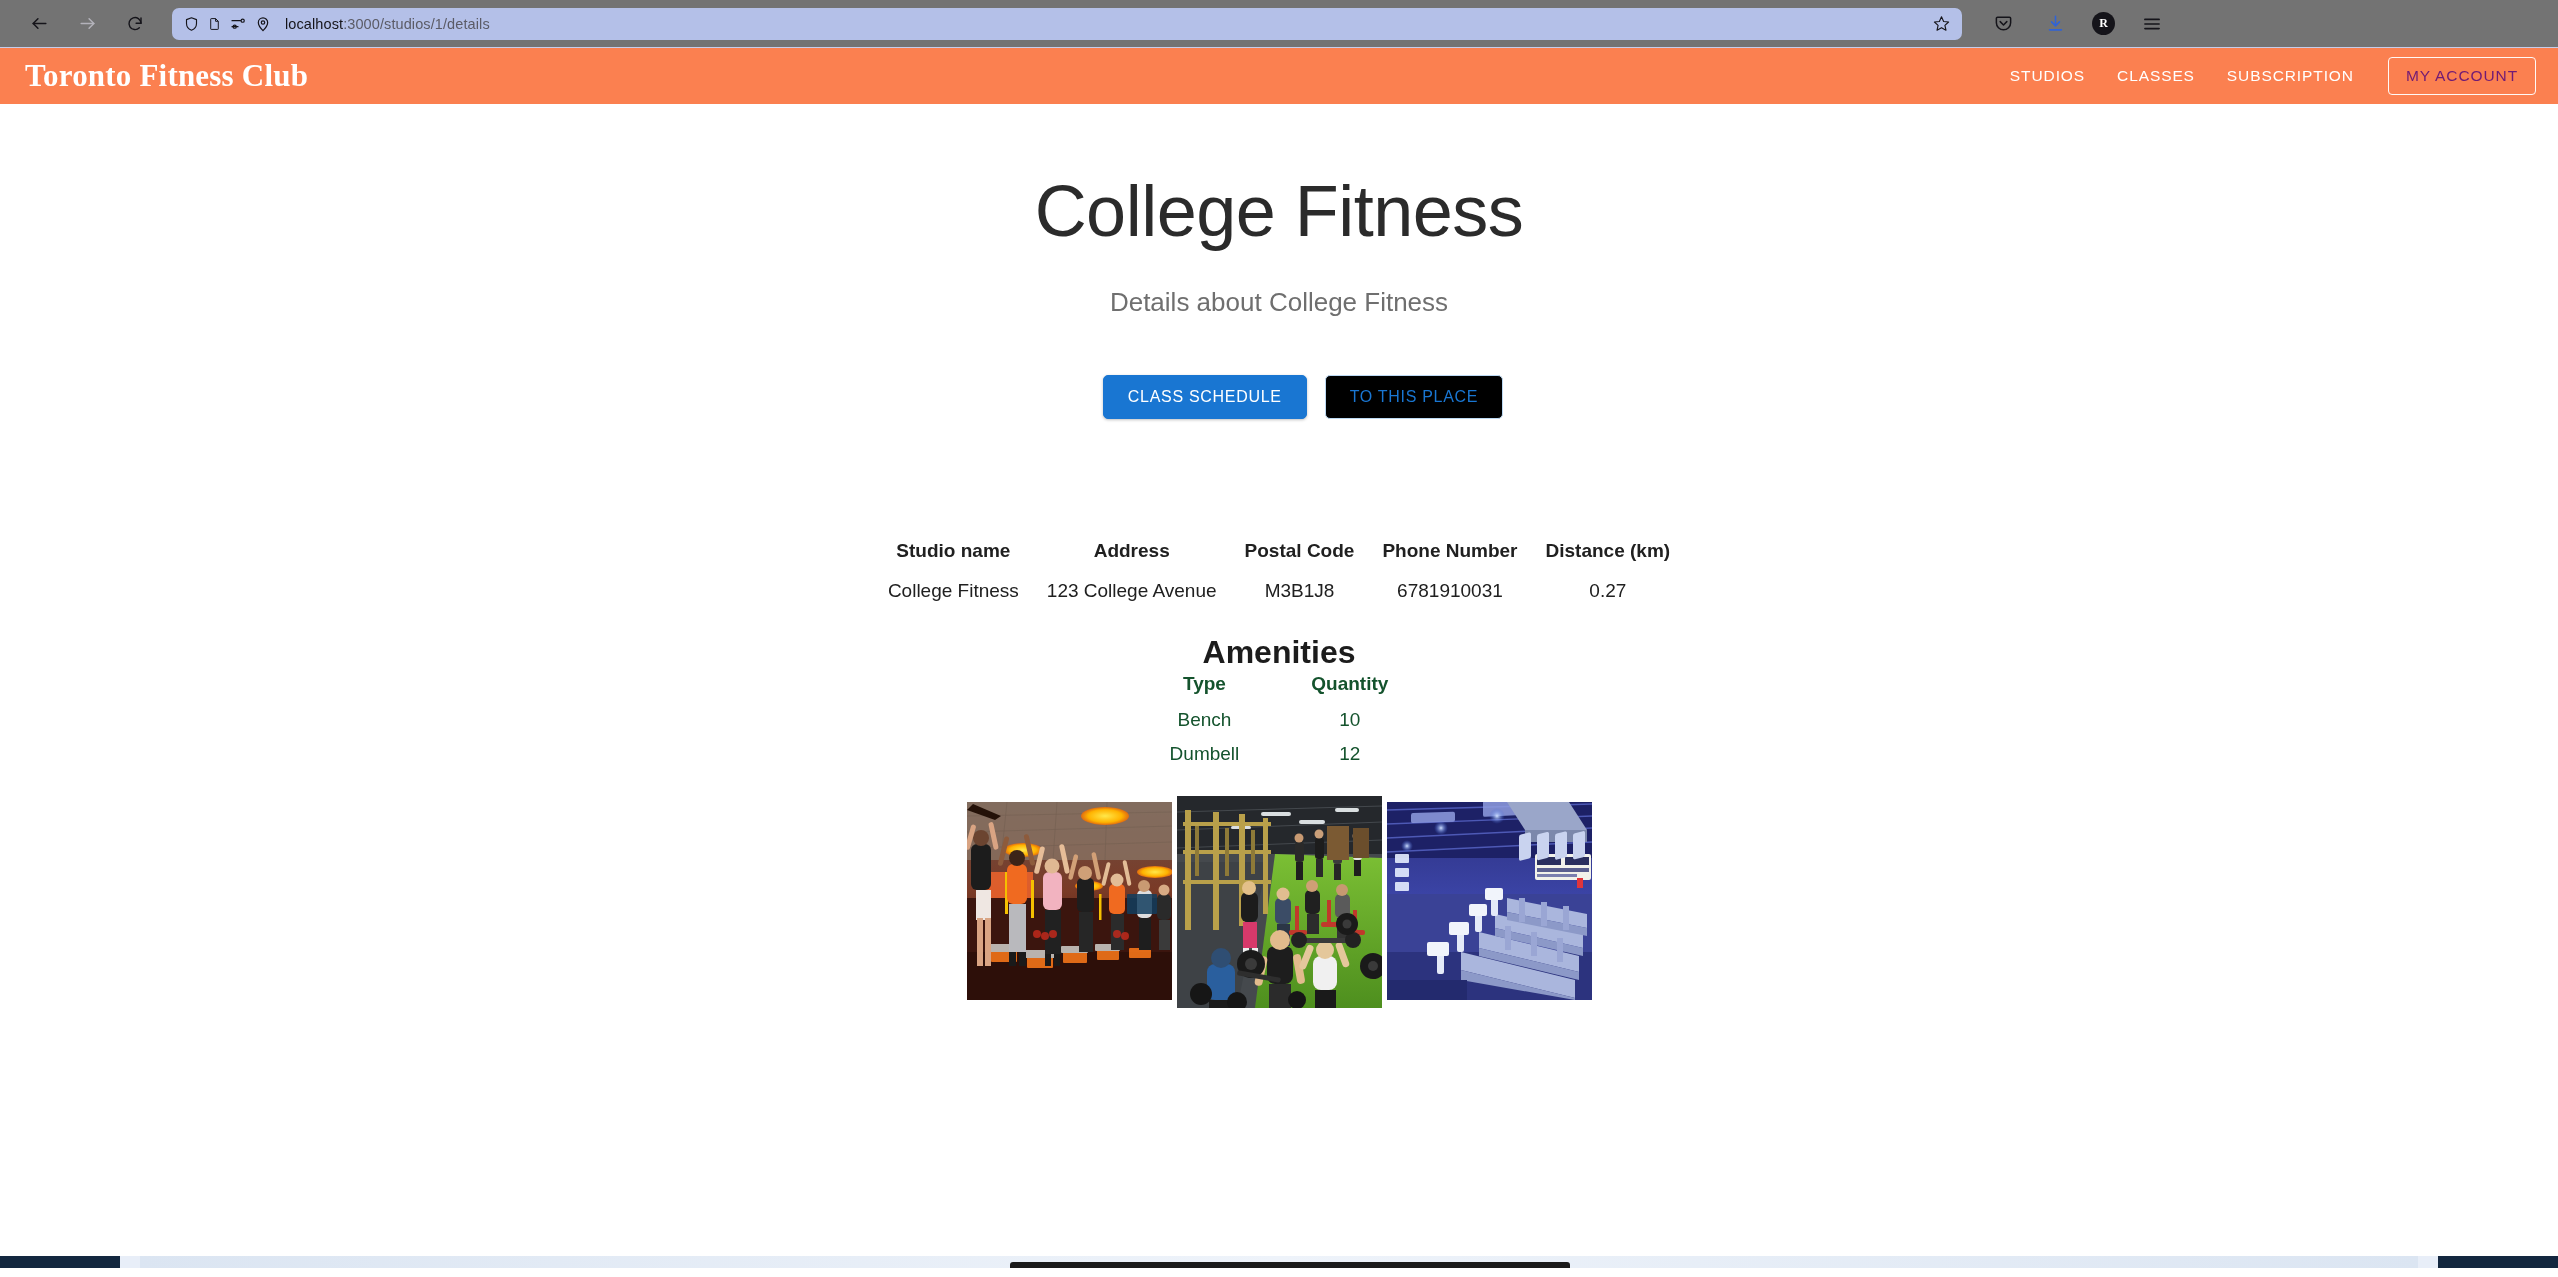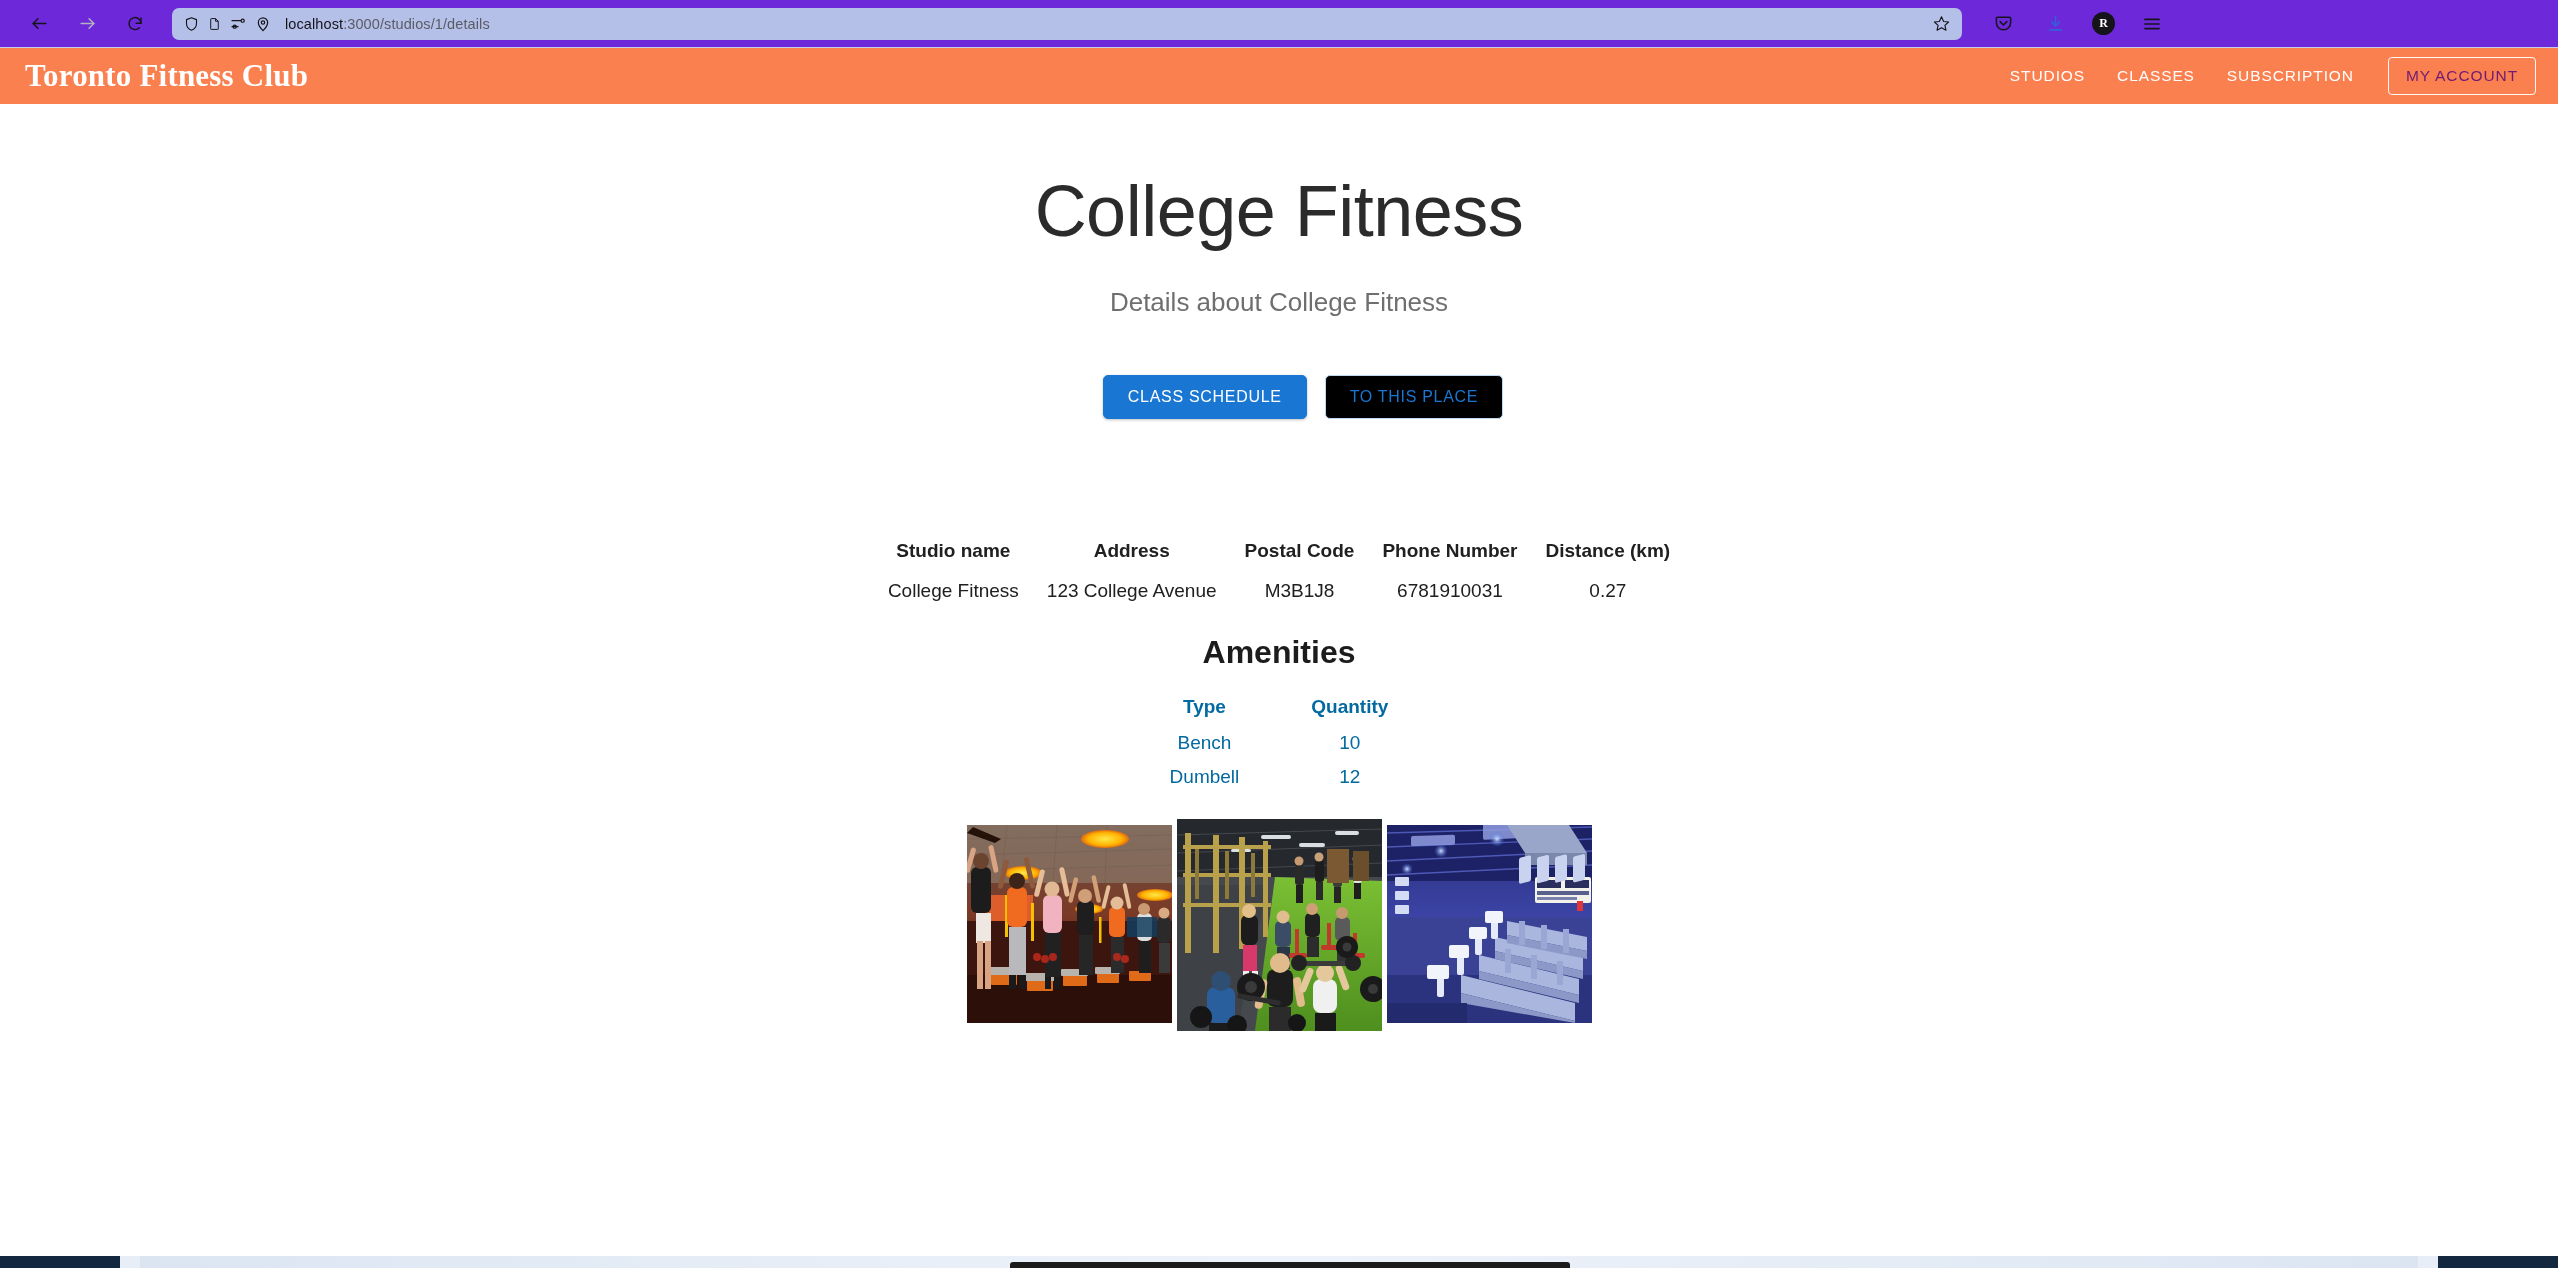--- a/index.html
+++ b/index.html
@@ -9,21 +9,21 @@
     width: 2558px; height: 1277px;
     overflow: hidden;
     background: #ffffff;
     font-family: "Liberation Sans", sans-serif;
   }
 
   
   .browser-chrome {
     width: 100%;
     height: 48px;
-    background: #6d28d9;
+    background: #737373;
     display: flex;
     align-items: center;
     padding: 0 16px;
     gap: 0;
     border-bottom: 1px solid #c6cdea;
     position: relative;
   }
   .nav-btns {
     display: flex;
     align-items: center;
@@ -208,23 +208,22 @@
   .amenities-title {
     text-align: center;
     font-size: 32px;
     font-weight: bold;
     color: #1c1c1c;
     margin: 28px 0 0 0;
     padding-right: 0;
   }
   .amen-table {
     border-collapse: collapse;
-    margin-top: 23px;
     font-size: 19px;
-    color: #0369a1;
+    color: #14532d;
   }
   .amen-table th {
     font-weight: bold;
     padding: 2px 36px;
     text-align: center;
     white-space: nowrap;
   }
   .amen-table td {
     padding: 12px 36px 0 36px;
     text-align: center;

